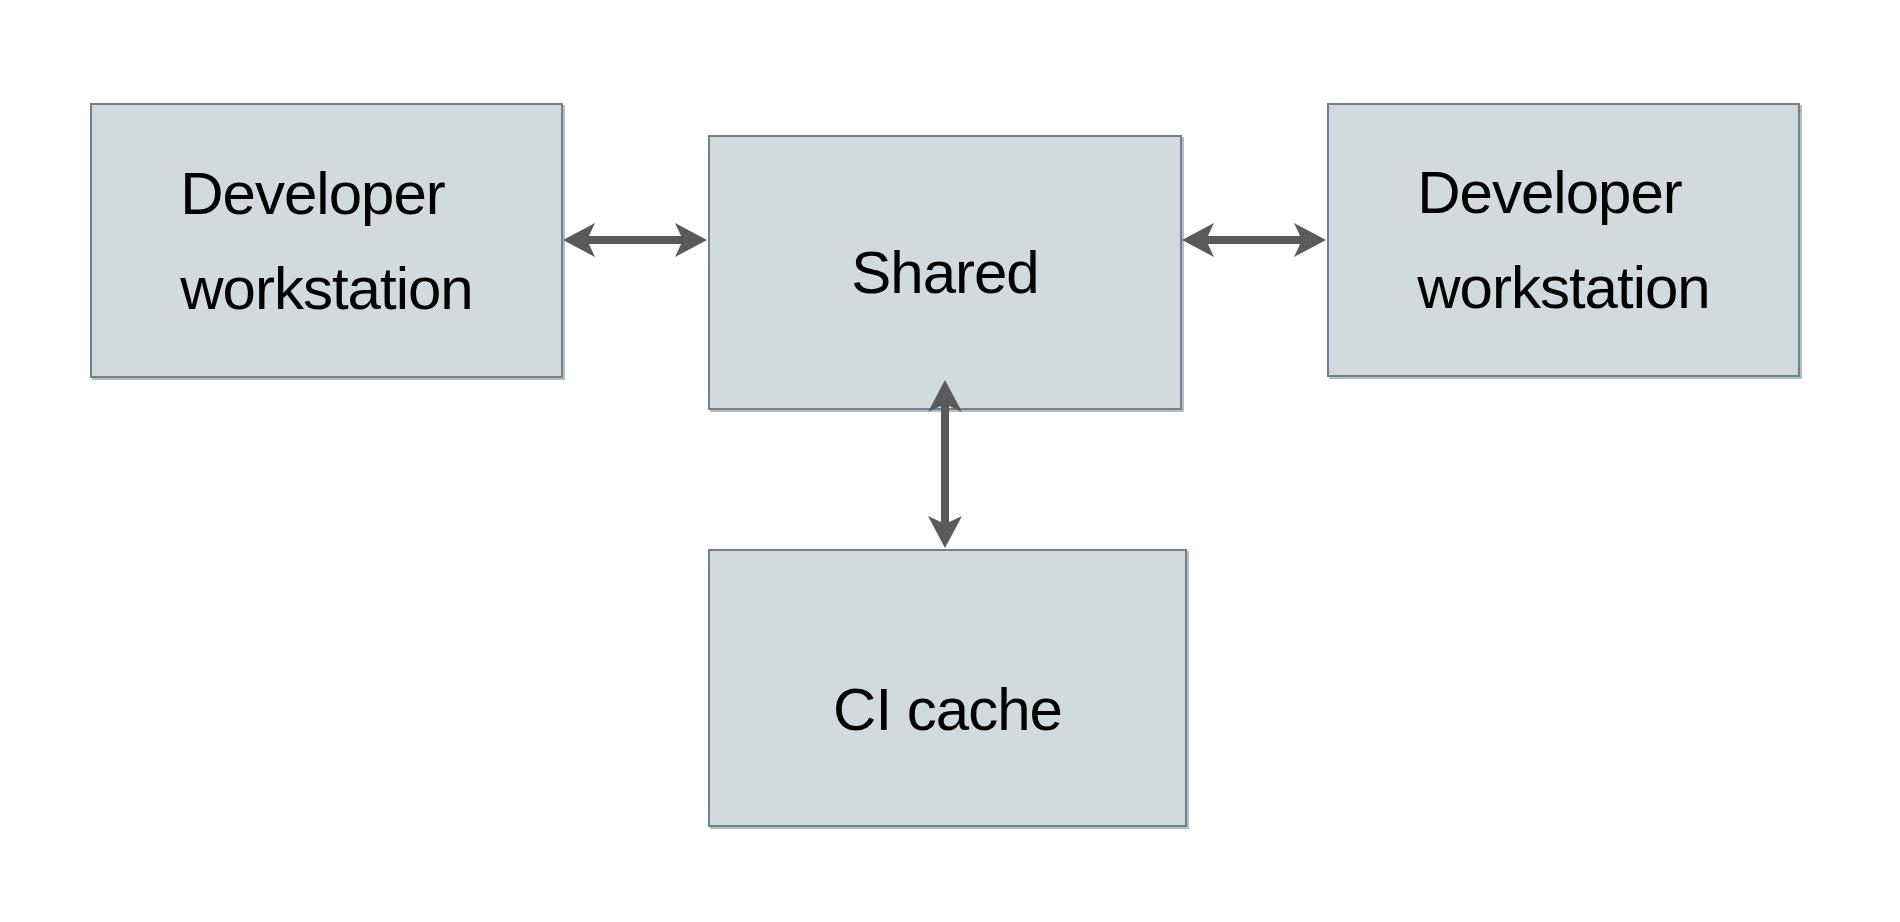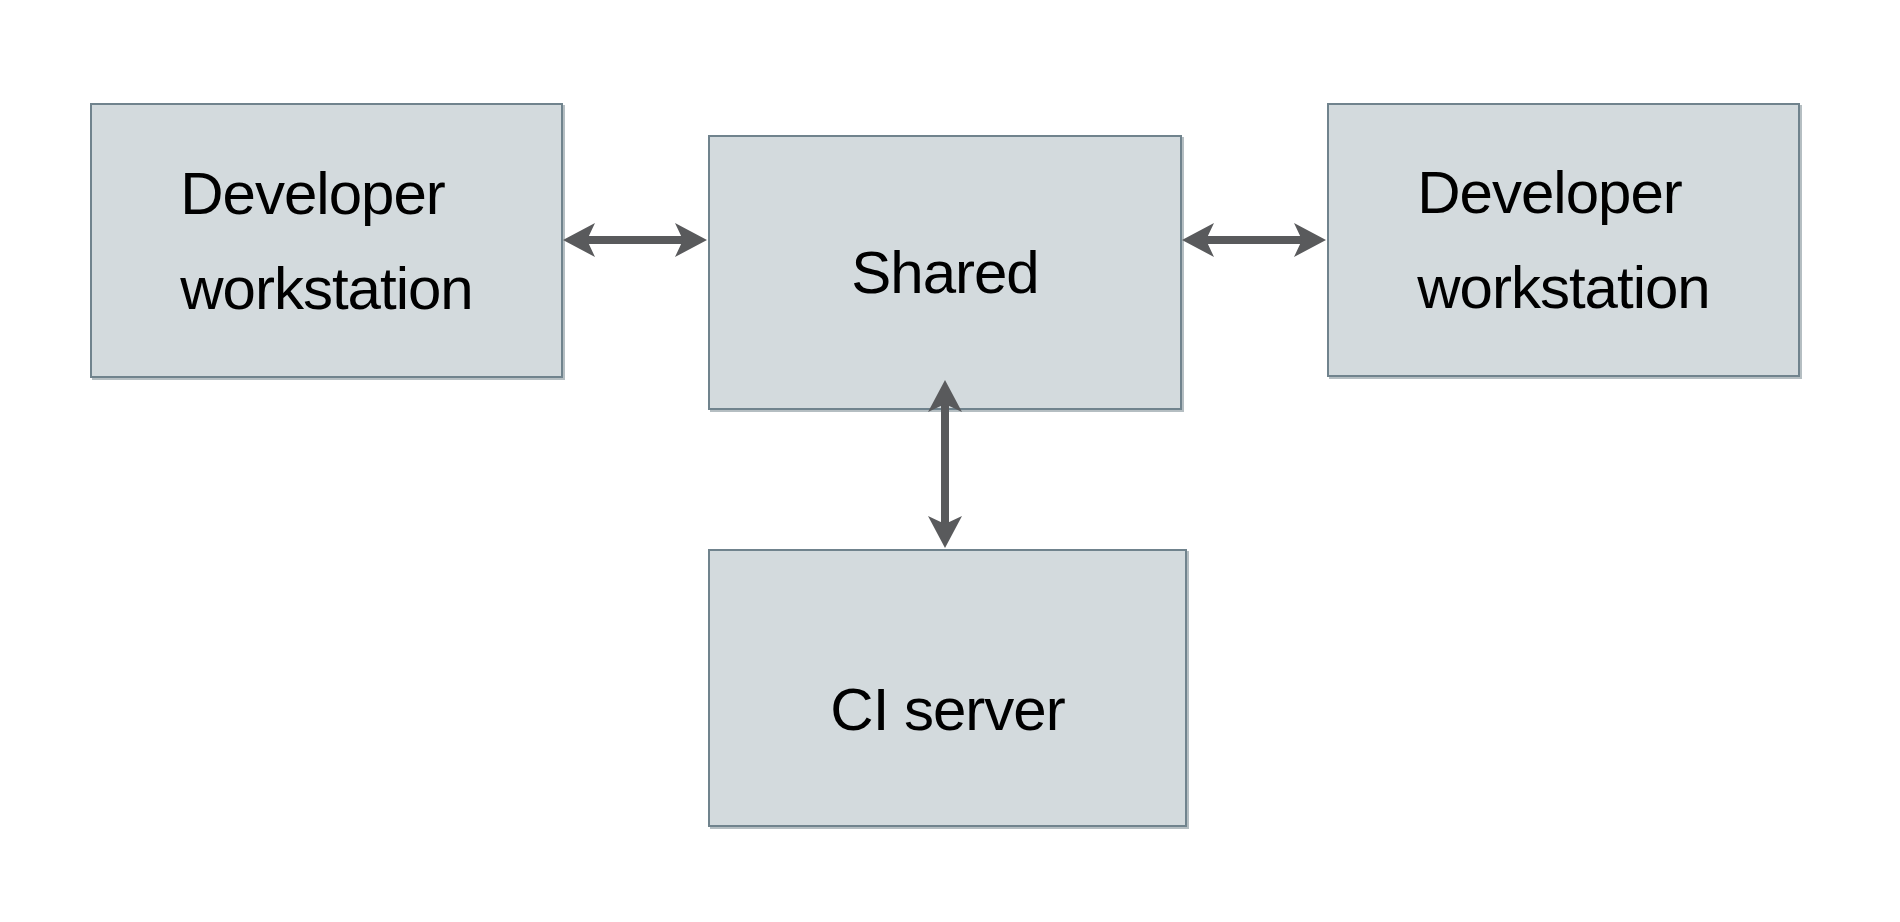--- a/index.html
+++ b/index.html
@@ -68,21 +68,21 @@
 
   <div class="node" id="node-right">
     <div class="node-label">
       <div>Developer</div>
       <div>workstation</div>
     </div>
   </div>
 
   <div class="node" id="node-ci">
     <div class="node-label">
-      <div>CI server</div>
+      <div>CI cache</div>
     </div>
   </div>
 
   <svg class="edge" id="edge-left" width="150" height="74" viewBox="0 0 150 74" aria-hidden="true">
     <rect class="arrow-shape" x="25" y="33" width="100" height="8"></rect>
     <polygon class="arrow-shape" points="3,37 35,20 27,37 35,54"></polygon>
     <polygon class="arrow-shape" points="147,37 115,20 123,37 115,54"></polygon>
   </svg>
 
   <svg class="edge" id="edge-right" width="150" height="74" viewBox="0 0 150 74" aria-hidden="true">

